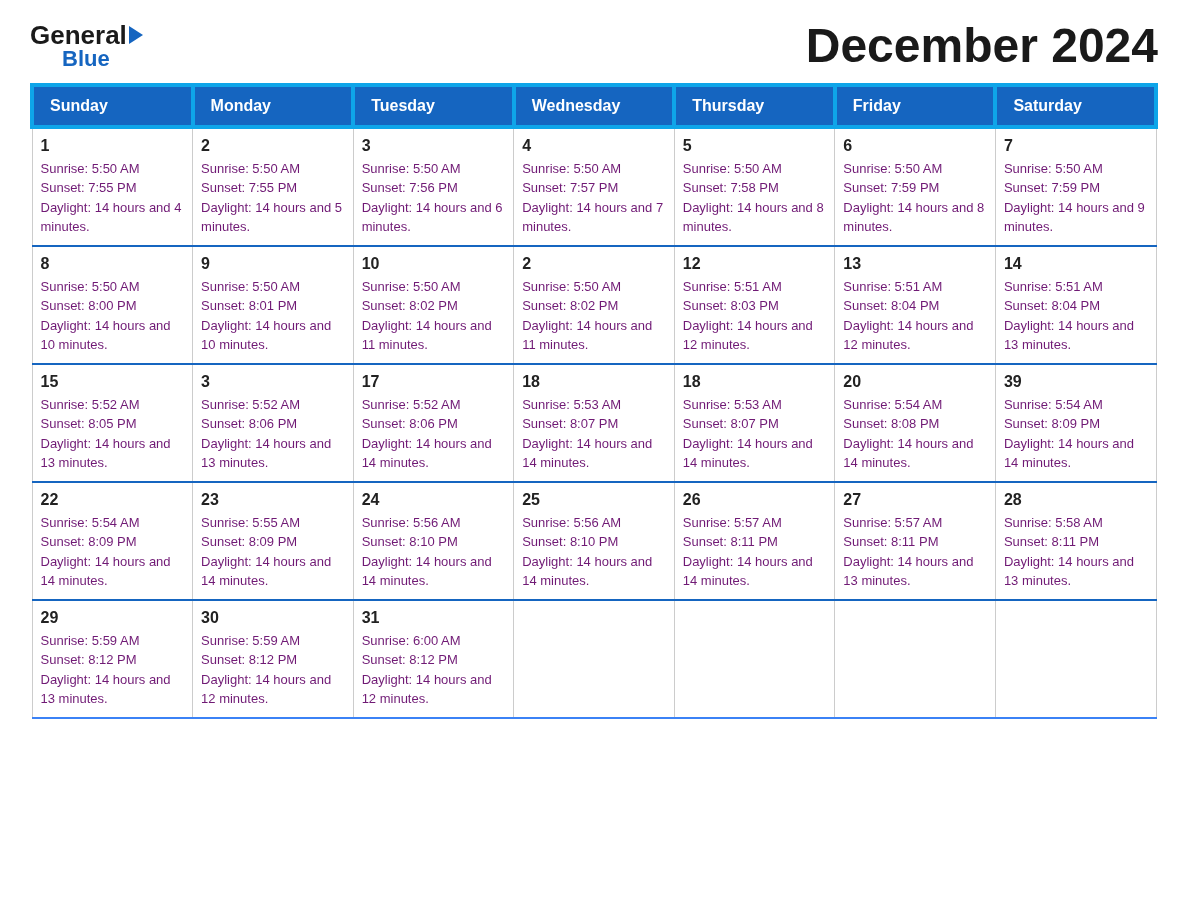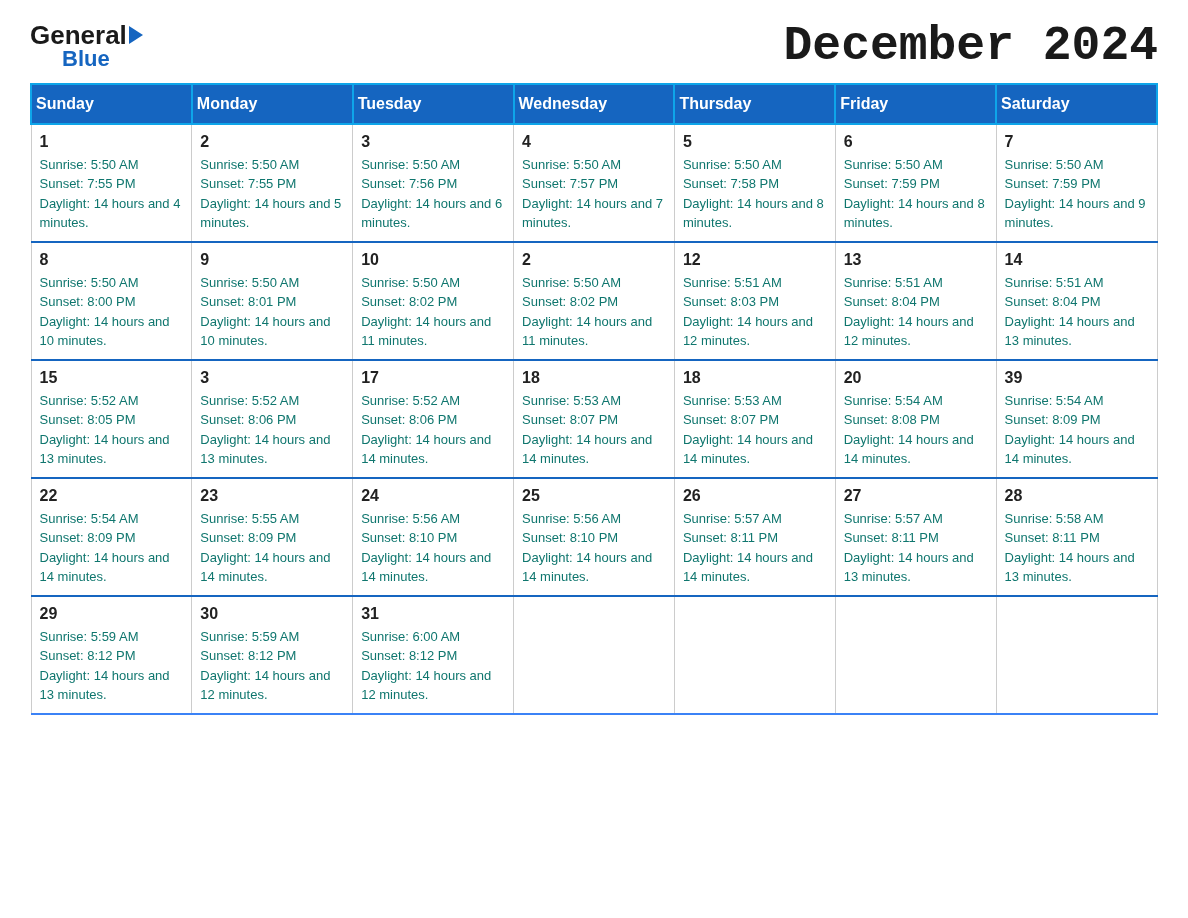--- a/index.html
+++ b/index.html
@@ -35,61 +35,60 @@
       margin-left: 32px;
     }
     .title-block {
       text-align: right;
     }
     .title-block h1 {
       font-size: 48px;
       font-weight: bold;
       color: #1a1a1a;
       line-height: 1.1;
-      font-family: Liberation Mono, monospace;
     }
     .title-block h2 {
       font-size: 22px;
       font-weight: normal;
       color: #444;
     }
     table {
       width: 100%;
       border-collapse: collapse;
       margin-top: 10px;
     }
     thead tr th {
       background-color: #1565c0;
       color: #fff;
       font-size: 16px;
       font-weight: bold;
-      padding: 10px 4px;
+      padding: 10px 16px;
       text-align: left;
-      border: 2px solid #0ea5e9;
+      border: 4px solid #0ea5e9;
     }
     tbody tr td {
       vertical-align: top;
       padding: 8px 8px;
       font-size: 13px;
       color: #222;
       border: 1px solid #ccc;
       border-top: 2px solid #1565c0;
       width: 14.28%;
       min-height: 110px;
     }
     tbody tr td .day-num {
       font-size: 16px;
       font-weight: bold;
       display: block;
       margin-bottom: 4px;
     }
     tbody tr td .day-info {
       font-size: 13px;
       line-height: 1.5;
-      color: #0f766e;
+      color: #701a75;
     }
     tbody tr:last-child td {
       border-bottom: 2px solid #3b82f6;
     }
     .empty-cell {
       background: #fff;
     }
   </style>
 </head>
 <body>

